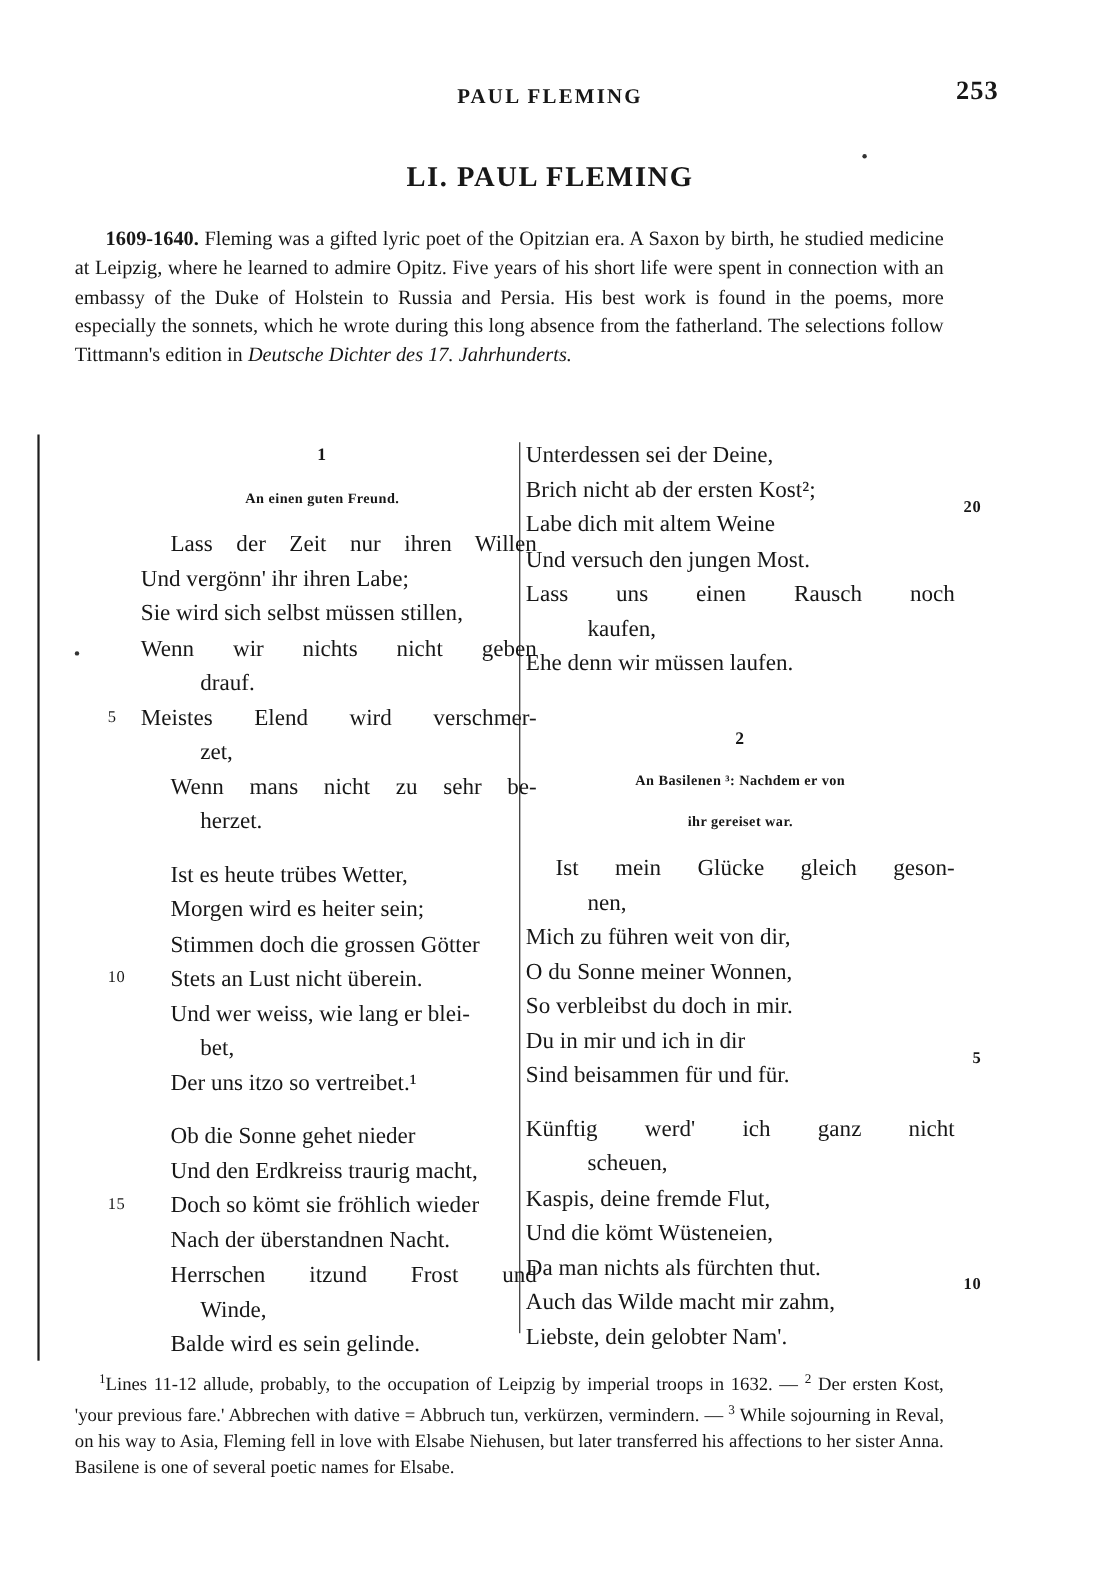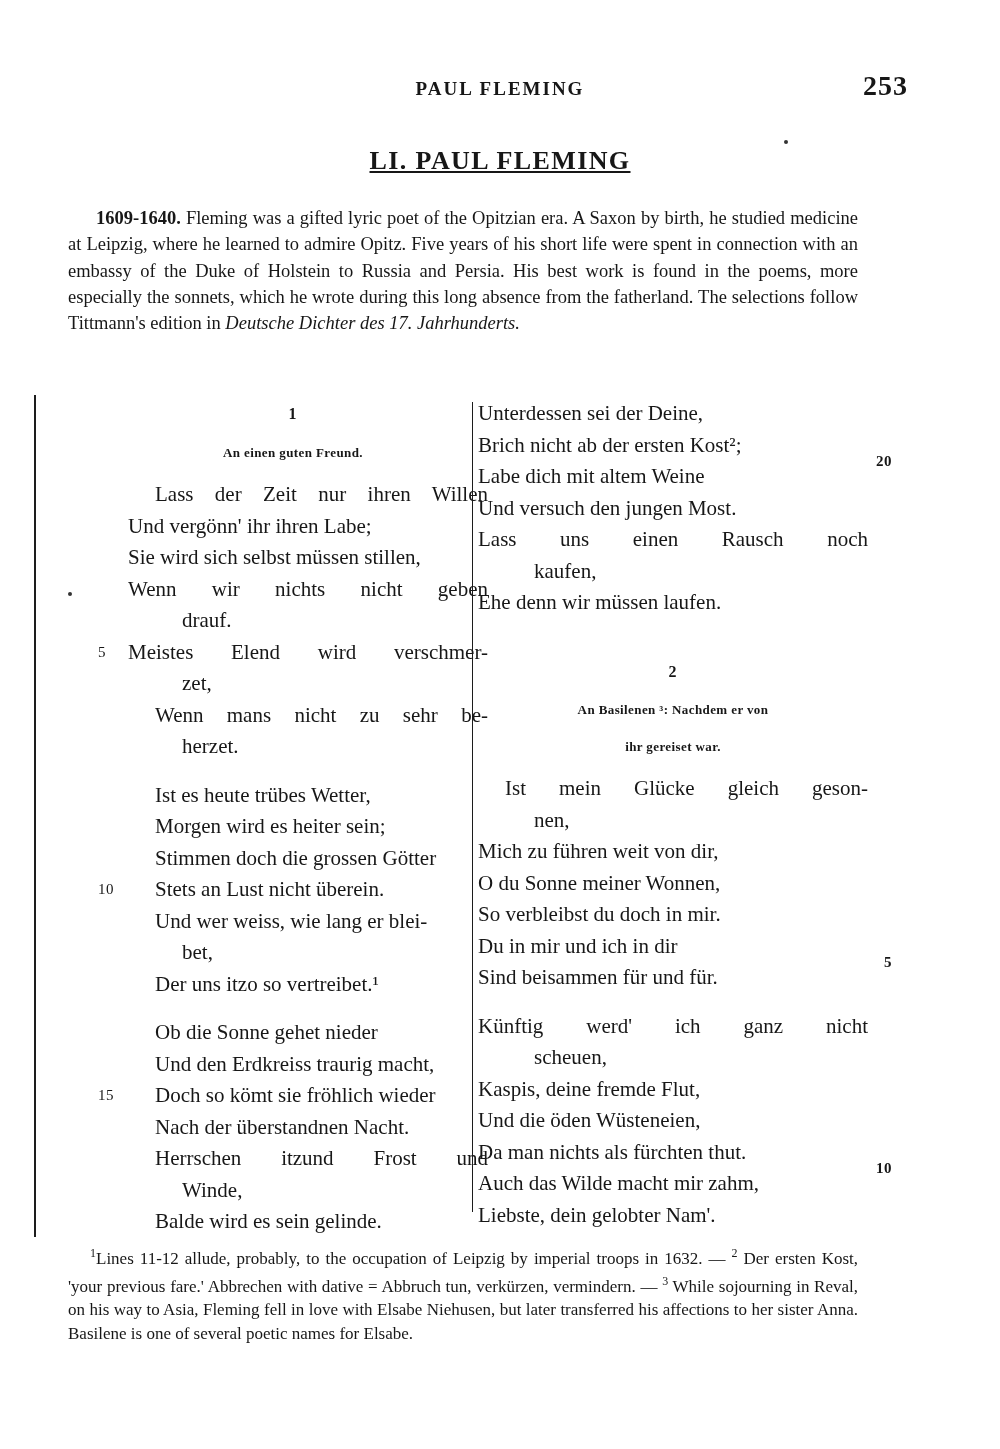--- a/index.html
+++ b/index.html
@@ -35,21 +35,21 @@
     text-align: center;
     font-family: "Liberation Serif", serif;
     font-size: 19px;
     letter-spacing: 2.0px;
     font-weight: 700;
   }
   .runhead .rh-page {
     position: absolute;
     right: -8px;
     top: -8px;
-    font-size: 28px;
+    font-size: 24px;
     font-weight: 700;
     letter-spacing: 1px;
   }
   .dot-right {
     position: absolute;
     right: 17px;
     top: 140px;
     width: 4px; height: 4px;
     background: #333;
     border-radius: 50%;
@@ -65,21 +65,20 @@
   h1.section-title {
     position: absolute;
     left: 100px;
     top: 146px;
     width: 800px;
     margin: 0;
     text-align: center;
     font-size: 26px;
     font-weight: 700;
     letter-spacing: 1.4px;
-    text-decoration: underline;
   }
   .headnote {
     position: absolute;
     left: 68px;
     top: 205px;
     width: 790px;
     font-size: 18.5px;
     line-height: 26.3px;
     text-align: justify;
     text-justify: inter-word;
@@ -264,21 +263,21 @@
         <div class="vline"><span>O du Sonne meiner Wonnen,</span></div>
         <div class="vline"><span>So verbleibst du doch in mir.</span></div>
         <div class="vline"><span>Du in mir und ich in dir</span><span class="numr">5</span></div>
         <div class="vline"><span>Sind beisammen für und für.</span></div>
       </div>
 
       <div class="stanza">
         <div class="vline just"><span>Künftig werd' ich ganz nicht</span></div>
         <div class="vline cont"><span>scheuen,</span></div>
         <div class="vline"><span>Kaspis, deine fremde Flut,</span></div>
-        <div class="vline"><span>Und die öden Wüsteneien,</span></div>
+        <div class="vline"><span>Und die kömt Wüsteneien,</span></div>
         <div class="vline"><span>Da man nichts als fürchten thut.</span><span class="numr">10</span></div>
         <div class="vline"><span>Auch das Wilde macht mir zahm,</span></div>
         <div class="vline"><span>Liebste, dein gelobter Nam'.</span></div>
       </div>
     </div>
   </div>
 
   <div class="footnotes">
     <span class="fn-first"></span><span class="sup">1</span><span>Lines 11-12 allude, probably, to the occupation of Leipzig by imperial troops in 1632. — </span><span class="sup">2</span> <span class="ital">Der ersten Kost,</span><span> 'your previous fare.' </span><span class="ital">Abbrechen</span><span> with dative = </span><span class="ital">Abbruch tun, verkürzen, vermindern.</span><span> — </span><span class="sup">3</span> <span>While sojourning in Reval, on his way to Asia, Fleming fell in love with Elsabe Niehusen, but later transferred his affections to her sister Anna.  Basilene is one of several poetic names for Elsabe.</span>
   </div>

